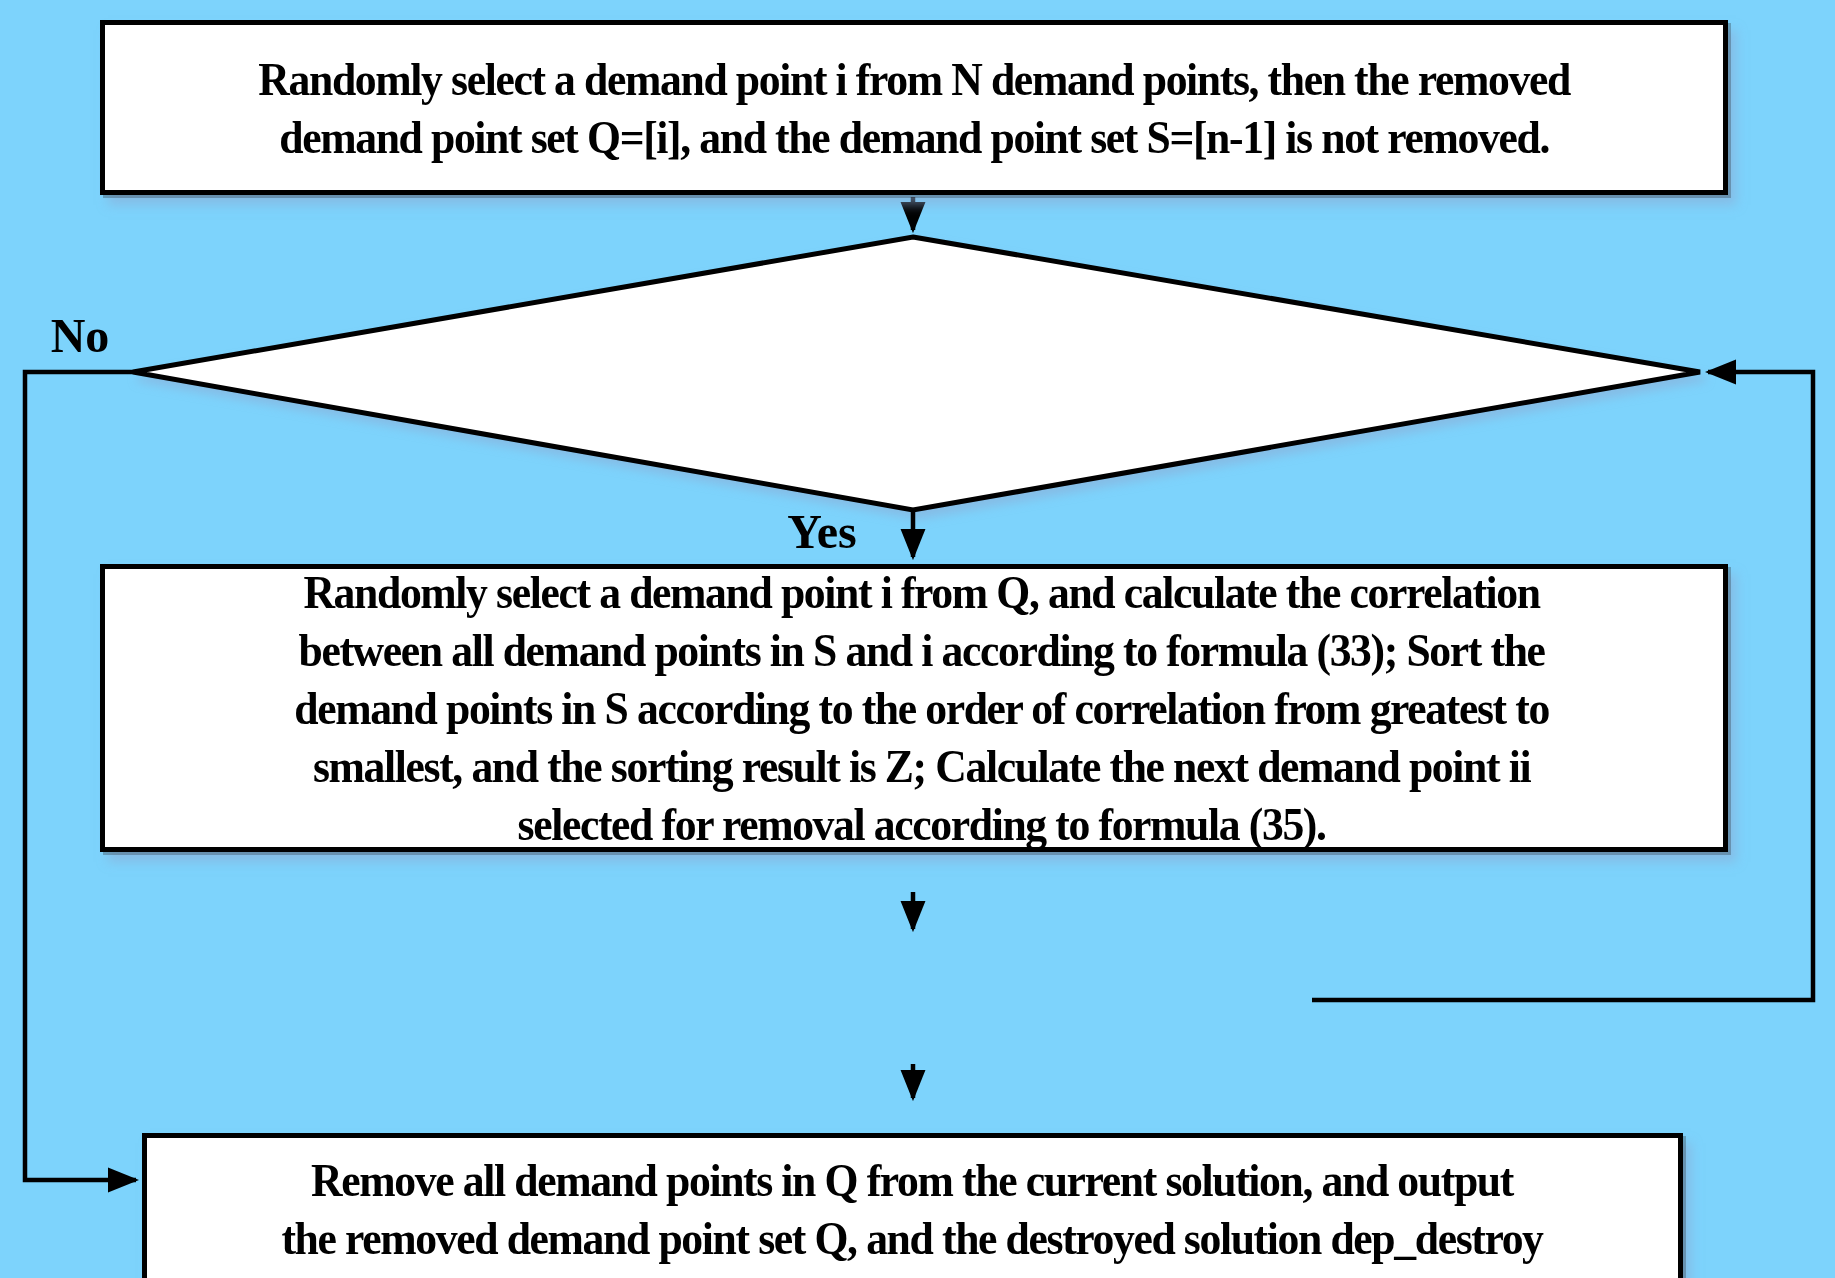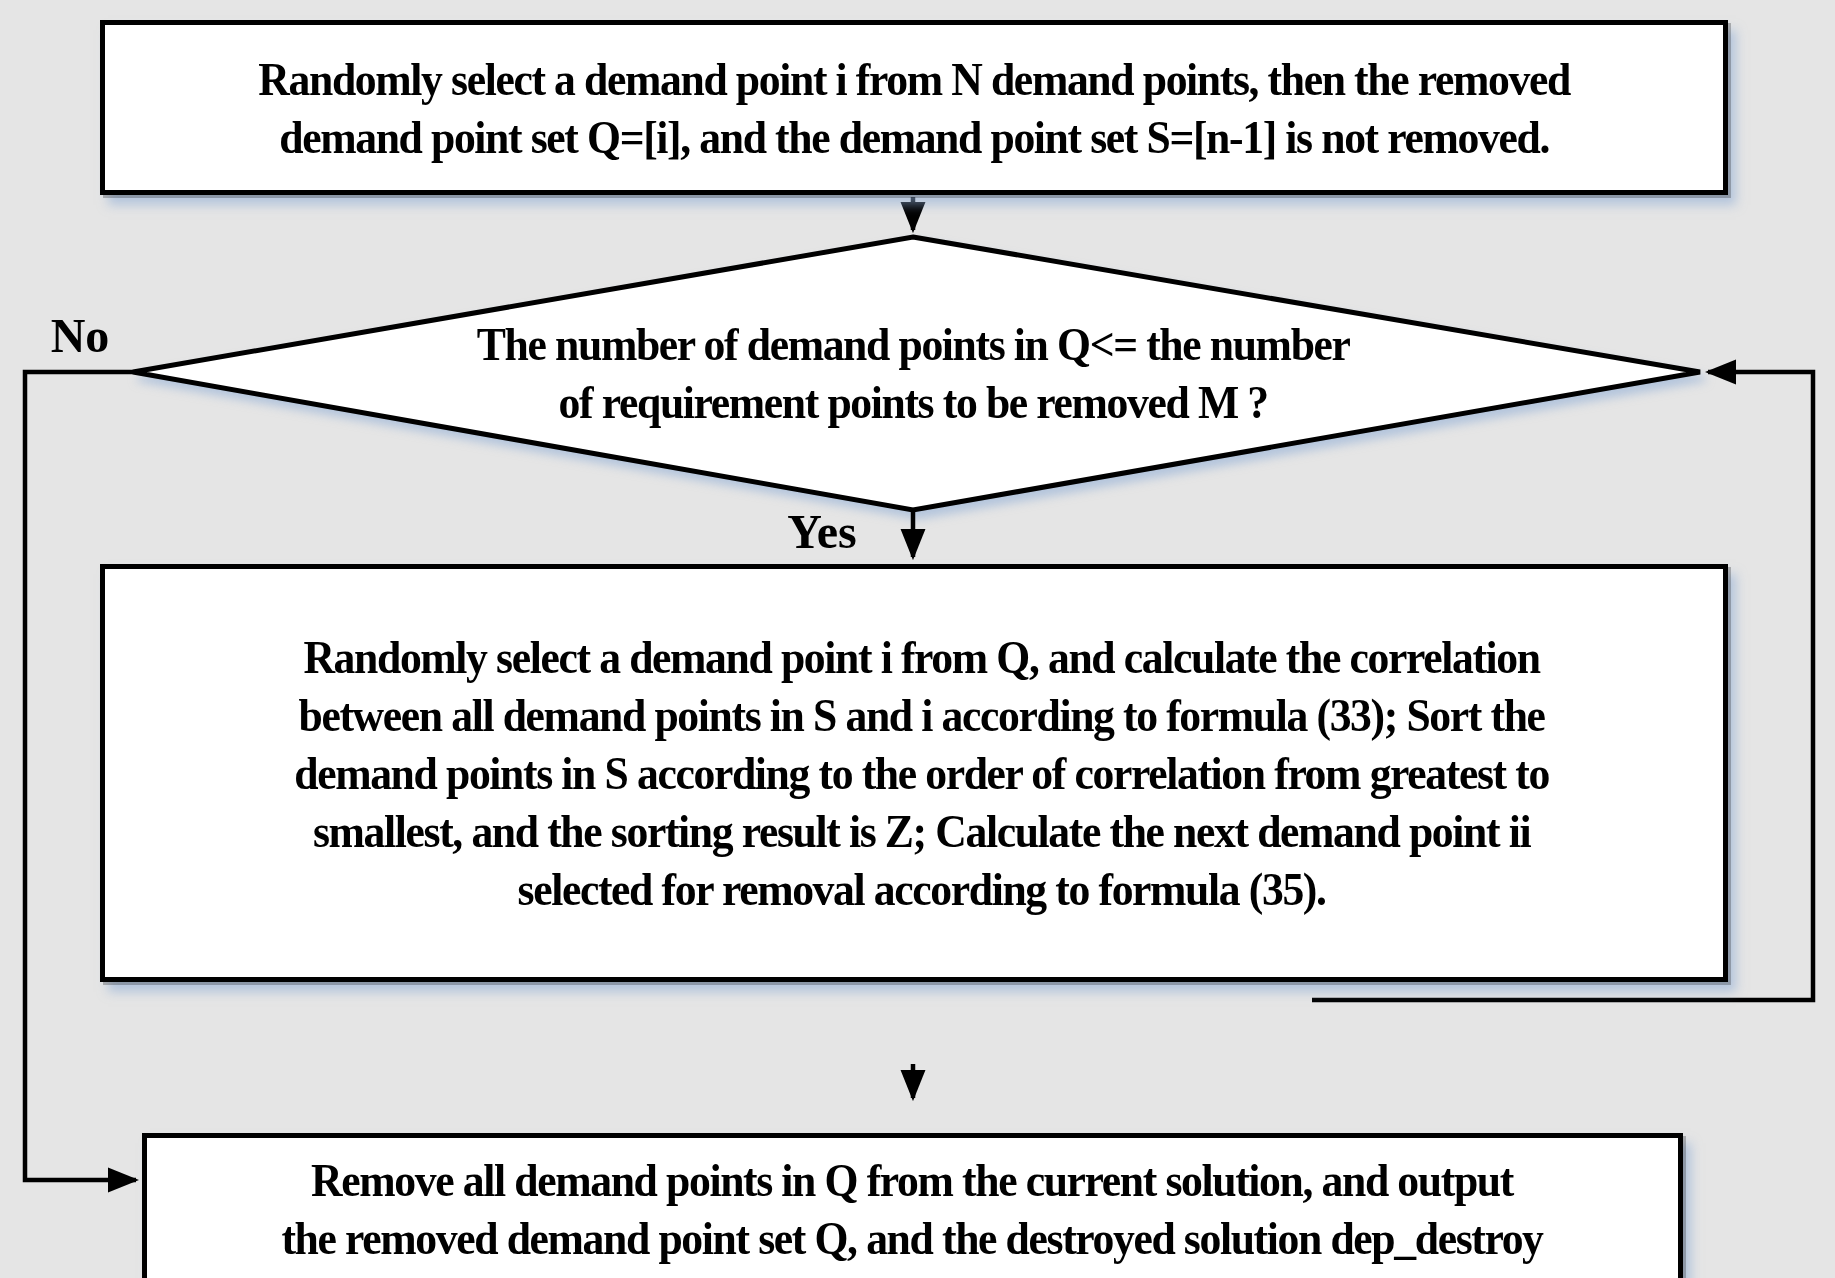--- a/index.html
+++ b/index.html
@@ -4,21 +4,21 @@
 <style>
   html, body {
     margin: 0;
     padding: 0;
     background: #ffffff;
   }
   #canvas {
     position: relative;
     width: 1835px;
     height: 1278px;
-    background: #e5e5e5;
+    background: #7dd3fc;
     font-family: "Liberation Serif", "DejaVu Serif", serif;
     color: #000000;
     overflow: hidden;
   }
   #wires {
     position: absolute;
     left: 0; top: 0;
     width: 1835px; height: 1278px;
   }
   .shape-shadow {
@@ -91,31 +91,25 @@
     <polyline points="133,372 25,372 25,1180 136,1180" fill="none" stroke="#000000" stroke-width="4.5" marker-end="url(#arrow)"></polyline>
   </svg>
 
   <div class="node" style="left:100px; top:20px; width:1628px; height:175px;">
     <div class="txt">
       <div>Randomly select a demand point i from N demand points, then the removed</div>
       <div>demand point set Q=[i], and the demand point set S=[n-1] is not removed.</div>
     </div>
   </div>
 
-  <div class="diamond-text">
-    <div class="txt">
-      <div>The number of demand points in Q&lt;= the number</div>
-      <div>of requirement points to be removed M ?</div>
-    </div>
-  </div>
 
   <div id="label-no" class="edge-label">No</div>
   <div id="label-yes" class="edge-label">Yes</div>
 
-  <div class="node" style="left:100px; top:564px; width:1628px; height:418px;padding-left:16px;">
+  <div class="node" style="left:100px; top:564px; width:1628px; height:288px;padding-left:16px;">
     <div class="txt">
       <div>Randomly select a demand point i from Q, and calculate the correlation</div>
       <div>between all demand points in S and i according to formula (33); Sort the</div>
       <div>demand points in S according to the order of correlation from greatest to</div>
       <div>smallest, and the sorting result is Z; Calculate the next demand point ii</div>
       <div>selected for removal according to formula (35).</div>
     </div>
   </div>
 
 

